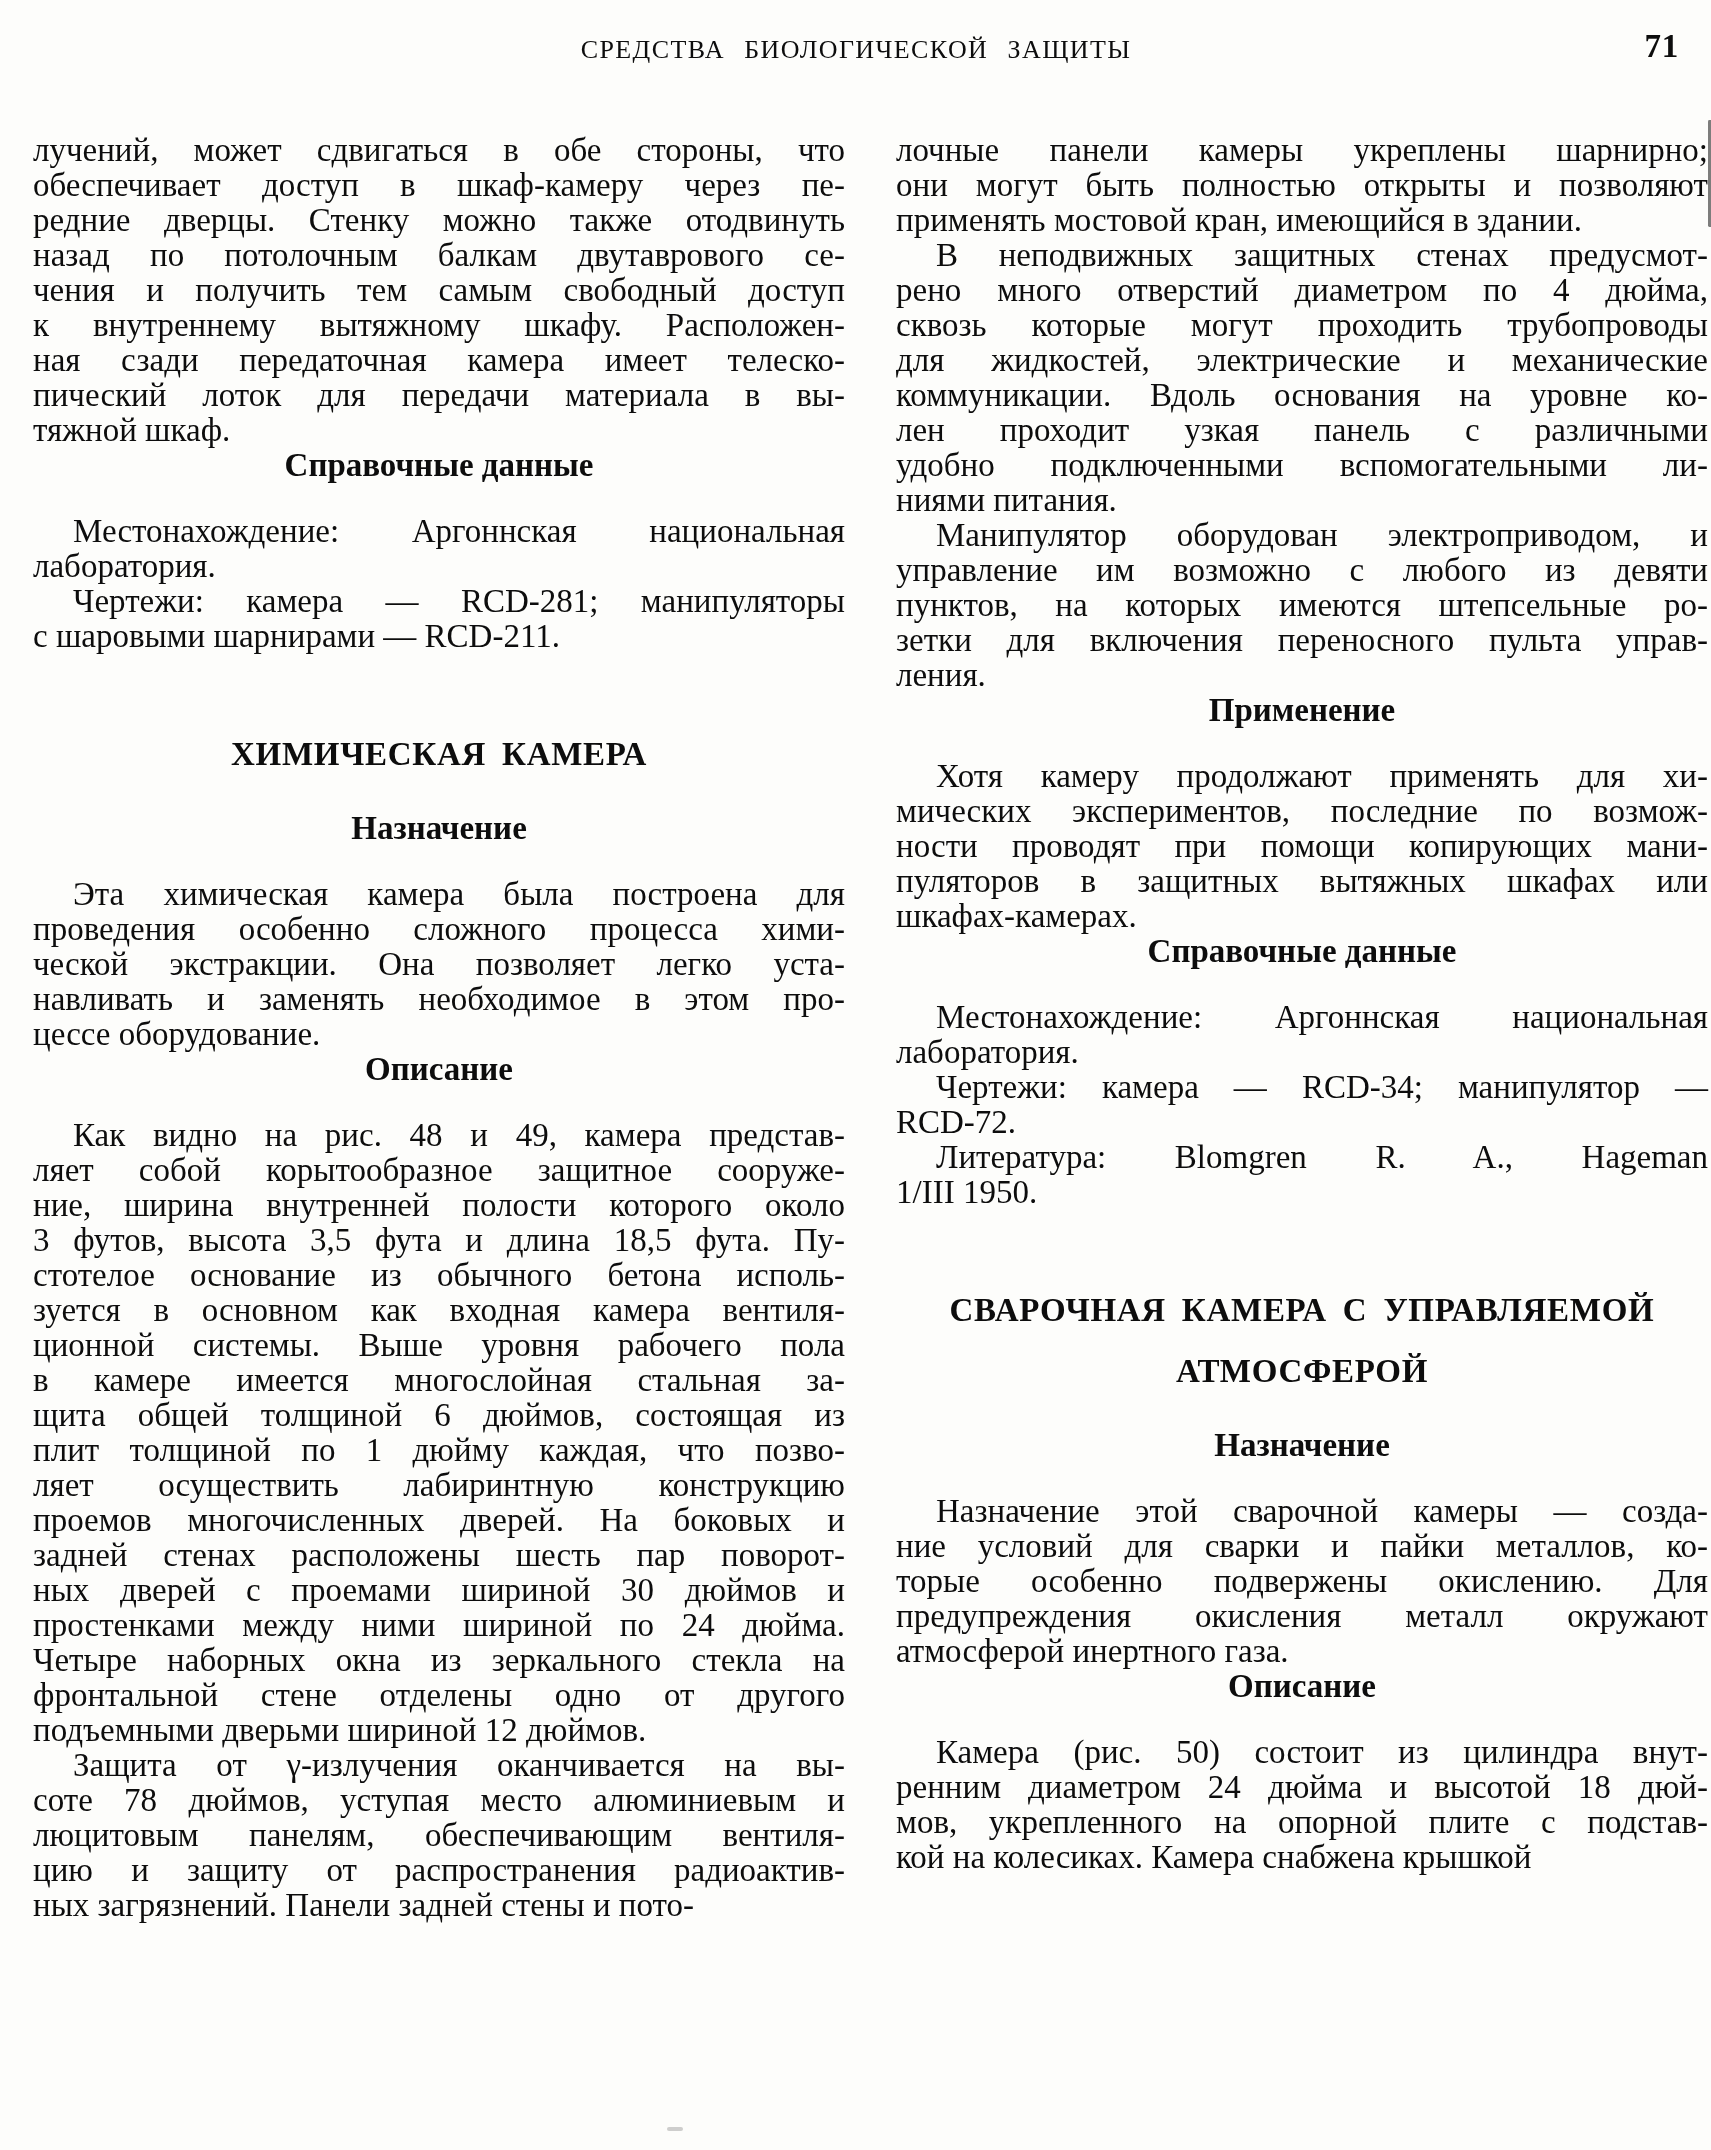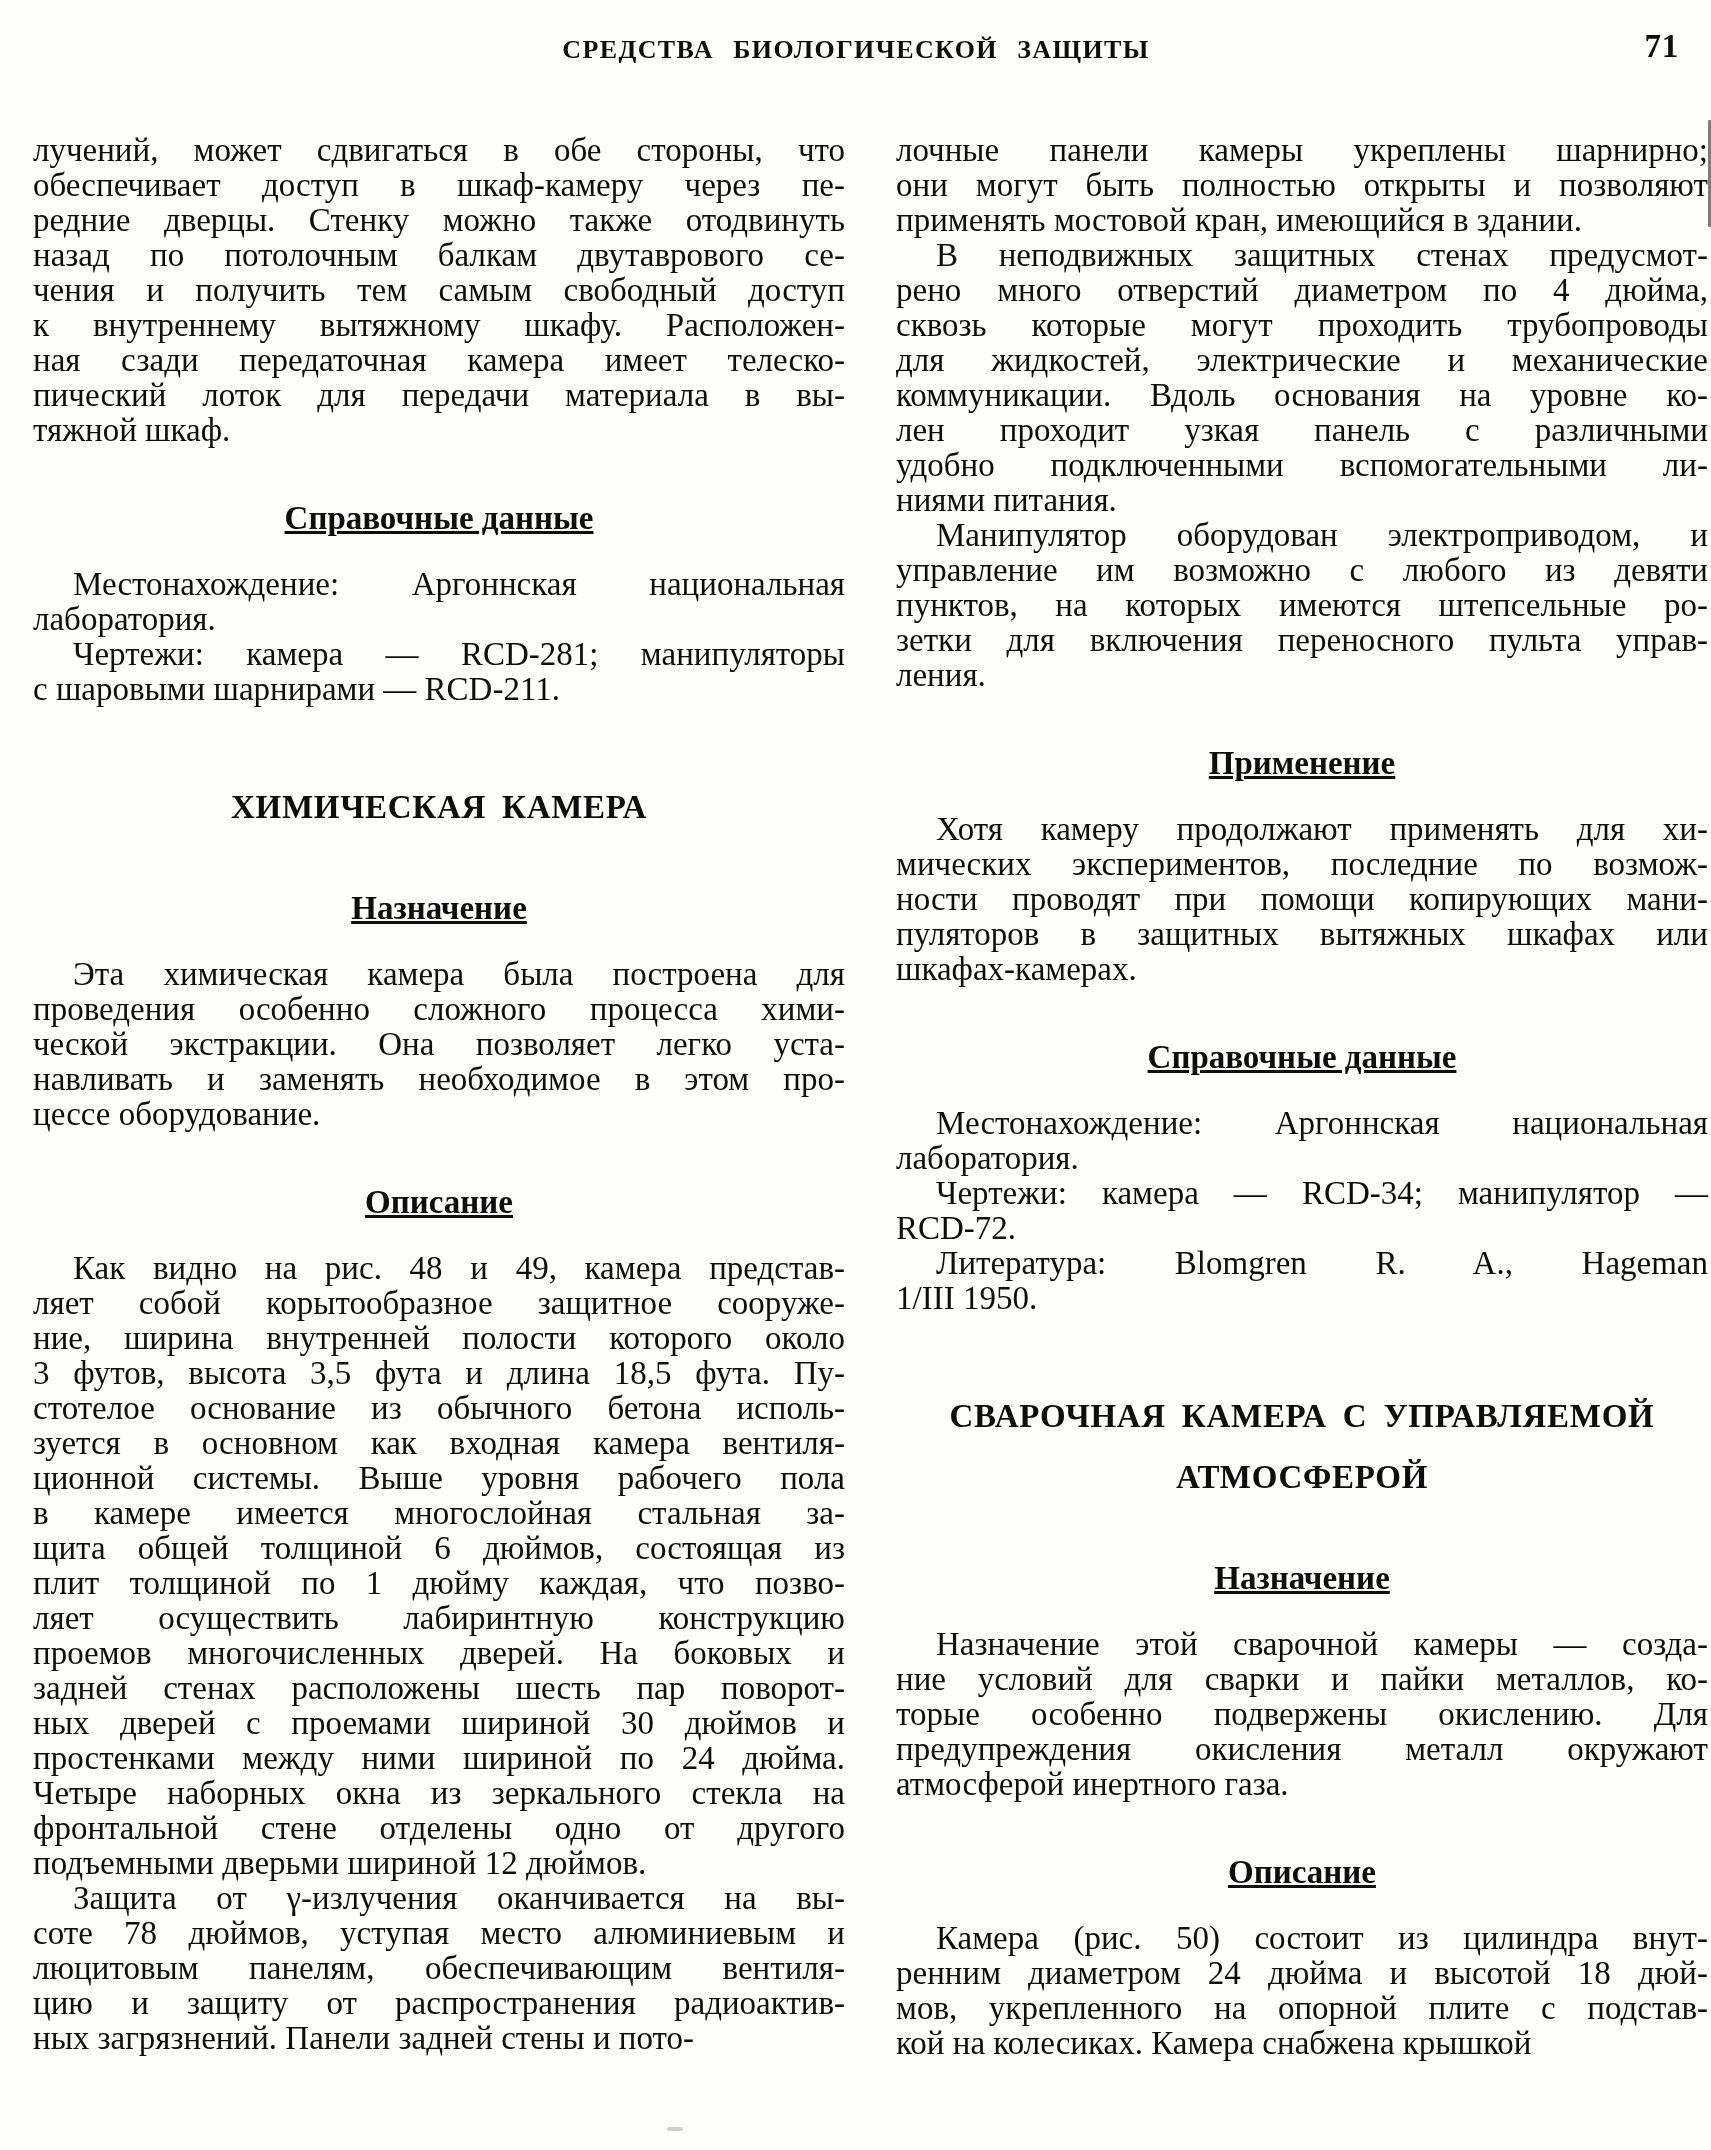--- a/index.html
+++ b/index.html
@@ -26,21 +26,21 @@
     left: 0;
     width: 100%;
     height: 50px;
   }
   .header-title {
     position: absolute;
     left: 0;
     right: 0;
     top: 4.3px;
     text-align: center;
-    font-weight: bold;
+    font-weight: normal;
     font-size: 26px;
     letter-spacing: 1.4px;
     word-spacing: 11.4px;
   }
   .header-pageno {
     position: absolute;
     right: 33px;
     top: -2.9px;
     font-weight: bold;
     font-size: 33px;
@@ -68,21 +68,21 @@
   }
   .p .line.last { text-align-last: left; }
   .line.indent { text-indent: 40px; }
 
   
   .h, .hc { font-weight: bold; }
   .h .line, .hc .line {
     text-align: center;
     text-align-last: center;
   }
-  .h  { margin-top: 53px; margin-bottom: 31px; text-decoration: underline; }
+  .h  { margin-bottom: 31px; }
   .hc { margin-top: 70px; margin-bottom: 26px; }
   .hc .line {
     line-height: 61px;
     letter-spacing: 0.7px;
     word-spacing: 7.1px;
     text-align: center;
   }
 
   
   .artifact-edge {

